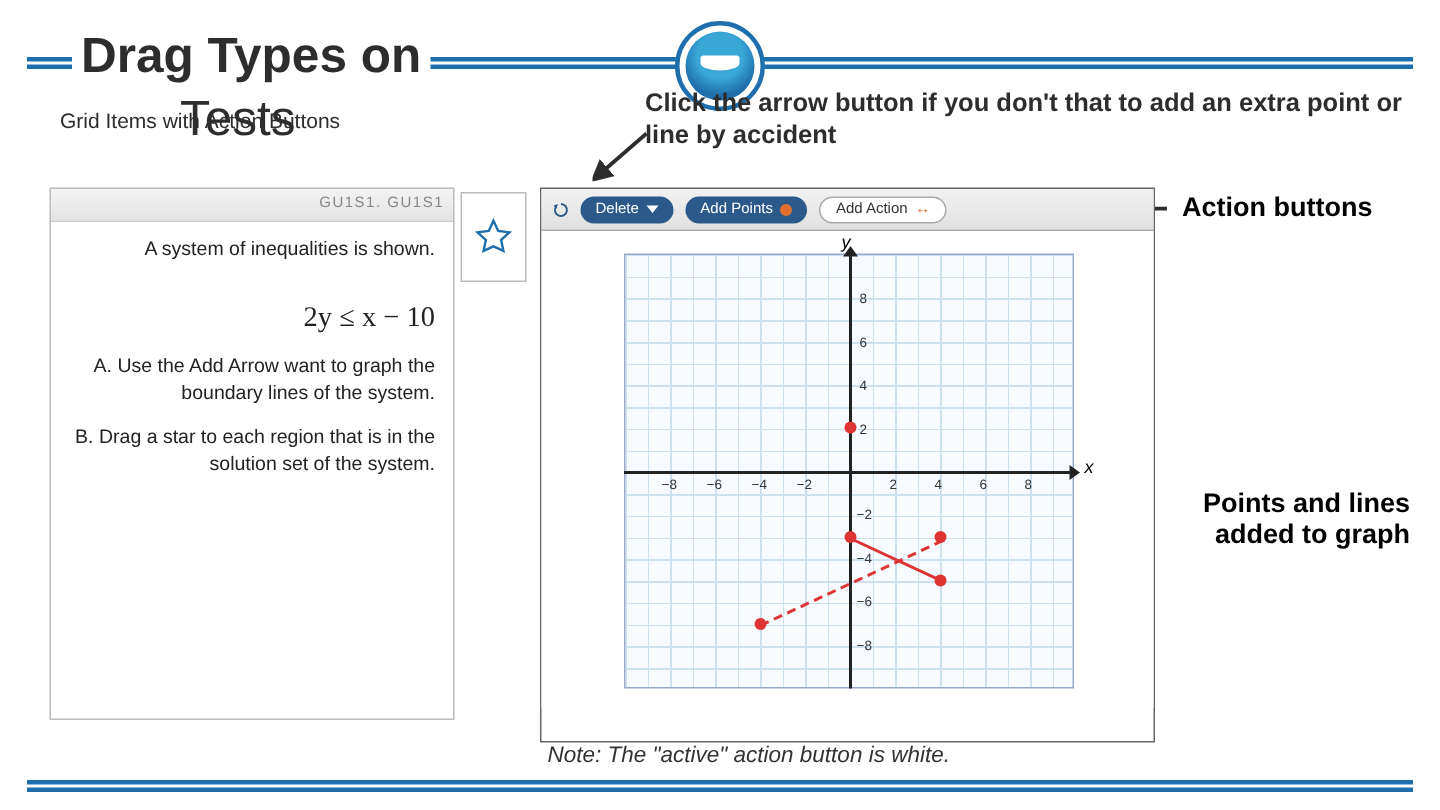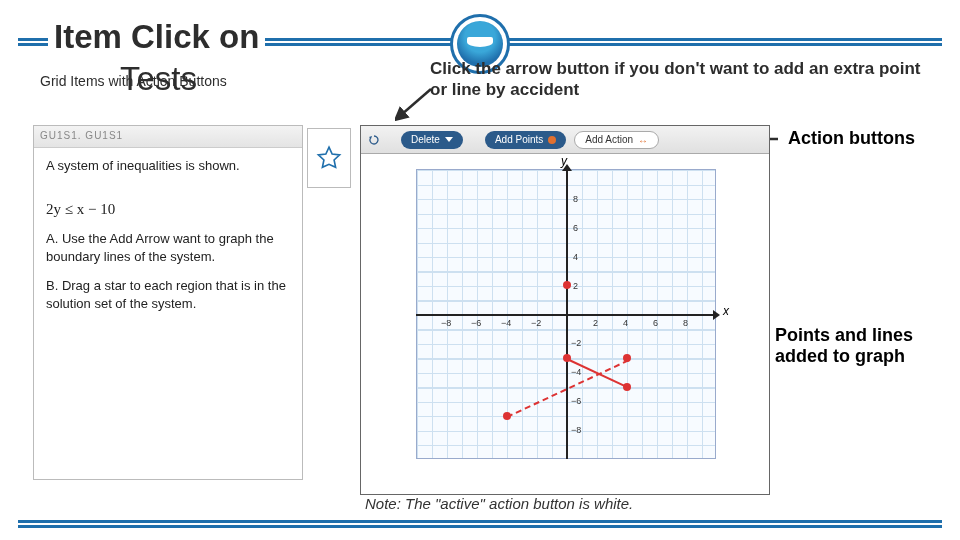--- a/index.html
+++ b/index.html
@@ -50,56 +50,56 @@
     position:absolute; left:395px; top:85px; width:40px; height:36px;
   }
   .arrow1 svg { width:100%; height:100%; }
   .annot-action {
     position: absolute; right: 45px; top: 128px; font-size: 18px; font-weight: 700;
   }
   .arrow2 {
     position:absolute; right:180px; top:132px; width:100px; height:14px;
   }
   .annot-points {
-    position: absolute; right: 35px; top: 325px; width: 150px; text-align:left;
+    position: absolute; right: 20px; top: 325px; width: 150px; text-align:right;
     font-size: 18px; font-weight: 700; line-height:1.15;
   }
   .arrow3 {
     position:absolute; right:190px; top: 340px; width:100px; height:14px;
   }
   .note {
     position: absolute; left: 365px; bottom: 28px; font-size: 15px; font-style: italic; color:#333;
   }
   
   .qpanel {
     position: absolute; left: 33px; top: 125px; width: 270px; height: 355px;
-    border:1px solid #bbb; background:#fff; font-size:13px;
+    border:1px solid #bbb; background:#fff; font-size:13px;text-align:right;
   }
   .qpanel .hdr {
     height:22px; background:linear-gradient(#f3f3f3,#e4e4e4); border-bottom:1px solid #ccc;
     color:#888; font-size:10px; padding:4px 6px; letter-spacing:1px;
   }
   .qpanel .body { padding:10px 12px; color:#222; }
   .qpanel .stem { margin-bottom:28px; }
-  .qpanel .eq { margin:2px 0 12px 0; font-family: "Times New Roman", serif; font-size:15px;}
+  .qpanel .eq { margin:2px 0 12px 0; font-family: "Times New Roman", serif; font-size:19px;}
   .qpanel .opt { margin-bottom:12px; line-height:1.35;}
   
   .gpanel {
     position: absolute; left: 360px; top: 125px; width: 410px; height: 370px;
     border:1px solid #666; background:#fff;
   }
   .toolbar {
     height:28px; background:linear-gradient(#f2f2f2,#e0e0e0); border-bottom:1px solid #aaa;
     display:flex; align-items:center; gap:8px; padding:0 8px; font-size:10px;
   }
   .tool-btn {
     height:18px; padding:0 10px; border-radius:9px; display:flex; align-items:center;
     gap:5px; font-size:10px; cursor:pointer;
   }
-  .tool-btn.dark { background:#2b5a8a; color:#fff;margin-left:14px; }
+  .tool-btn.dark { background:#2b5a8a; color:#fff; }
   .tool-btn.light { background:#fff; color:#333; border:1px solid #aaa; }
   .tool-icon{ width:10px; height:10px; display:inline-block; }
   .dot-orange { width:8px; height:8px; border-radius:50%; background:#e07030; }
   .chev { width:0; height:0; border-left:4px solid transparent; border-right:4px solid transparent; border-top:5px solid #fff; }
   .graph-area {
     position:relative; width:100%; height:calc(100% - 50px); background:#fff;
   }
   .footer {
     height:22px; border-top:1px solid #ccc; font-size:9px; color:#556; padding:4px 8px;
     background:#fafafa;
@@ -132,28 +132,28 @@
 </head>
 <body>
 
 <div class="dbl-line-top"></div>
 <div class="dbl-line-bottom"></div>
 
 <div class="logo-wrap">
   <div class="logo-inner"></div>
 </div>
 
-<div class="title">Item Click on</div>
+<div class="title">Drag Types on</div>
 
 <div class="subtitle-row">
   <span class="sub">Grid Items with Action Buttons</span>
   <span class="tests">Tests</span>
 </div>
 
-<div class="tip">Click the arrow button if you don't want to add an extra point or line by accident</div>
+<div class="tip">Click the arrow button if you don't that to add an extra point or line by accident</div>
 
 <div class="arrow1">
   <svg viewBox="0 0 40 36">
       <defs>
         <marker id="ah1" markerWidth="6" markerHeight="6" refX="2" refY="3" orient="auto">
           <path d="M0,0 L6,3 L0,6 Z" fill="#2d2d2d"></path>
         </marker>
       </defs>
   <line x1="36" y1="4" x2="6" y2="30" stroke="#2d2d2d" stroke-width="2.5" marker-end="url(#ah1)"></line>
     </svg>

